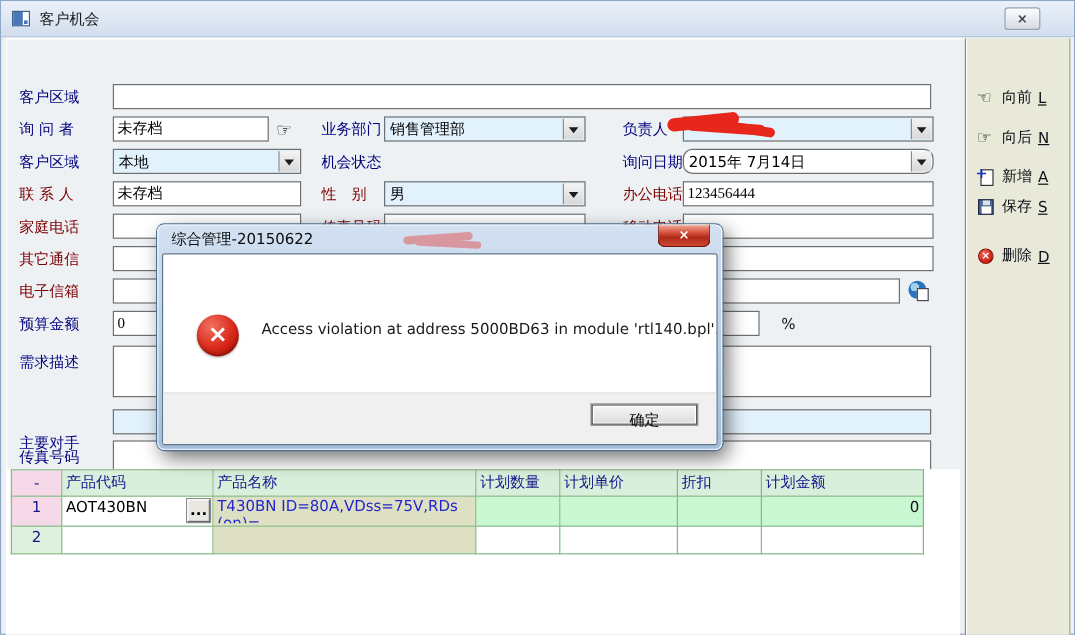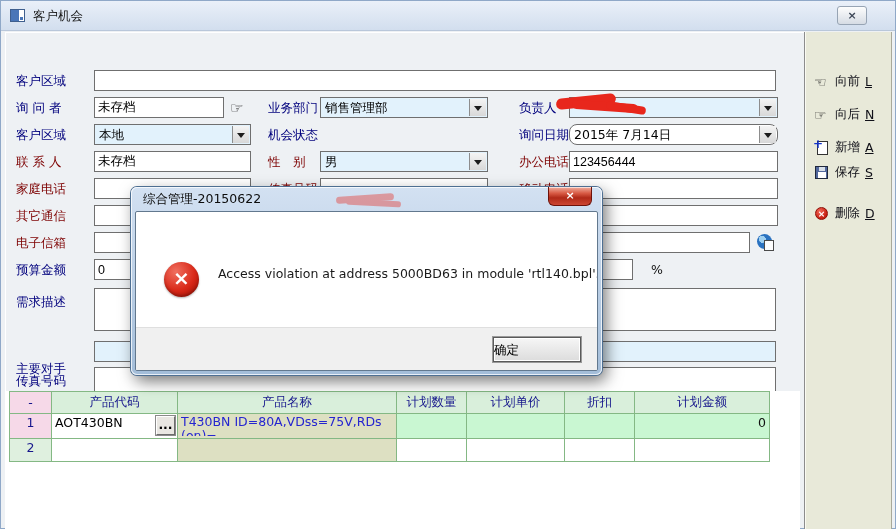--- a/index.html
+++ b/index.html
@@ -19,21 +19,21 @@
     background:linear-gradient(#fdfdfd,#d6dce4); border:1px solid #97a4b4; border-radius:3px;
     color:#3c4656; font-weight:bold; font-size:11px; text-align:center; line-height:17px; cursor:pointer; }
 
   
   .form-area { position:absolute; left:4px; top:31px; width:799px; height:497px;
     border-top:1px solid #fff; border-left:1px solid #fff; }
   .lbl { position:absolute; white-space:pre; }
   .navy { color:#00007d; }
   .maroon { color:#7d0000; }
   .tin { position:absolute; height:21px; border:1px solid #6f6f6f; background:#fff;
-    font-family:Liberation Sans, sans-serif; font-size:12.5px; padding:0 3px; color:#000; }
+    font-family:Liberation Serif, serif; font-size:12.5px; padding:0 3px; color:#000; }
   .tarea { position:absolute; border:1px solid #6f6f6f; background:#fff; resize:none;
     font-family:inherit; font-size:12.5px; padding:1px 3px; }
   .combo { position:absolute; height:21px; border:1px solid #6f6f6f; background:#e2f2fc; }
   .combo.white { background:#fff;border-radius:8px; }
   .combo .cval { position:absolute; left:4px; top:2px; color:#000; white-space:nowrap; }
   .drop-btn { position:absolute; right:1px; top:1px; bottom:1px; width:17px;
     background:linear-gradient(#f4f4f4,#d8d8d8); border-left:1px solid #8d8d8d; cursor:pointer; }
   .drop-btn::after { content:""; position:absolute; left:4px; top:7px;
     border-left:4px solid transparent; border-right:4px solid transparent; border-top:5px solid #1c1c1c; }
   .hand-icon { position:absolute; font-size:15px; color:#1c1c1c; cursor:pointer; }
@@ -59,21 +59,21 @@
   .floppy::before { content:""; position:absolute; left:3px; top:0; width:6px; height:4px; background:#d8e0ea; }
   .floppy::after { content:""; position:absolute; left:2px; bottom:0; width:8px; height:6px; background:#fff; }
   .delcircle { position:absolute; left:1px; top:1px; width:13px; height:13px; border-radius:50%;
     background:radial-gradient(circle at 35% 30%, #f26a5a, #c61d10 70%); border:1px solid #8c0f06;
     color:#fff; font-size:9px; font-weight:bold; text-align:center; line-height:13px; }
 
   
   .table-wrap { position:absolute; left:4px; top:390px; width:795px; height:138px; background:#fff; }
   table.grid { border-collapse:collapse; table-layout:fixed; margin-left:4px; }
   table.grid td { border:1px solid #84b884; overflow:hidden; vertical-align:top; padding:1px 3px; }
-  .th { background:#d9efdb; color:#16168c; text-align:center; height:22px; vertical-align:middle !important; }
+  .th { background:#d9efdb; color:#16168c; height:22px; vertical-align:middle !important; }
   .numcol-h, .numcell-sel { background:#f6d9e8 !important; color:#16168c; text-align:center; }
   .numcell { background:#dff0df !important; color:#16168c; text-align:center; }
   .namecol { background:#dde0c2; color:#2525d0; }
   .mint { background:#c9f7d2; }
   .clip2 { height:21px; overflow:hidden; line-height:13.5px; white-space:normal; word-break:break-all; }
   .amt { text-align:right; color:#111; }
   .more-btn { position:absolute; right:2px; top:2px; width:19px; height:19px;
     background:#e9e7e2; border:1px solid; border-color:#fff #6d6d6d #6d6d6d #fff;
     box-shadow:0 0 0 1px #8a8a8a; font-weight:bold; text-align:center; line-height:15px; cursor:pointer; }
 
@@ -89,23 +89,23 @@
     box-shadow:inset 0 1px 0 rgba(255,255,255,.6); }
   .dlg-body { position:absolute; left:4px; right:4px; top:24px; bottom:4px;
     background:#fff; border:1px solid #62788e; border-radius:2px; overflow:hidden; }
   .err-icon { position:absolute; left:28px; top:50px; width:35px; height:35px; border-radius:50%;
     background:radial-gradient(circle at 34% 28%, #f07060, #d92818 55%, #9c0e02 95%);
     box-shadow:inset 0 -2px 3px rgba(0,0,0,.25), 0 1px 2px rgba(0,0,0,.3); }
   .err-icon span { position:absolute; left:0; top:4px; width:100%; text-align:center;
     color:#fff; font-size:20px; font-weight:bold; }
   .dlg-msg { position:absolute; left:82px; top:53px; color:#1a1a1a; font-size:12.5px; line-height:18px; white-space:nowrap; }
   .dlg-footer { position:absolute; left:0; right:0; bottom:0; height:43px; background:#f0f0f0; border-top:1px solid #dfdfdf; }
-  .ok-btn { position:absolute; right:16px; top:9px; width:88px; height:25px;
+  .ok-btn { position:absolute; right:16px; top:9px; width:88px; height:17px;
     background:linear-gradient(#f6f6f6,#dcdcdc); border:1px solid #5a5a5a;
-    box-shadow:0 0 0 1px #9a9a9a, inset 0 0 0 1px #fff; text-align:left; line-height:23px; cursor:pointer; color:#000; }
+    box-shadow:0 0 0 1px #9a9a9a, inset 0 0 0 1px #fff; text-align:center; line-height:23px; cursor:pointer; color:#000; }
 </style>
 </head>
 <body>
 
 <div class="window">
 
   <div class="titlebar">
     <span class="titlebar-icon"></span>
     <span class="title-text">客户机会</span>
     <div class="win-close">×</div>

